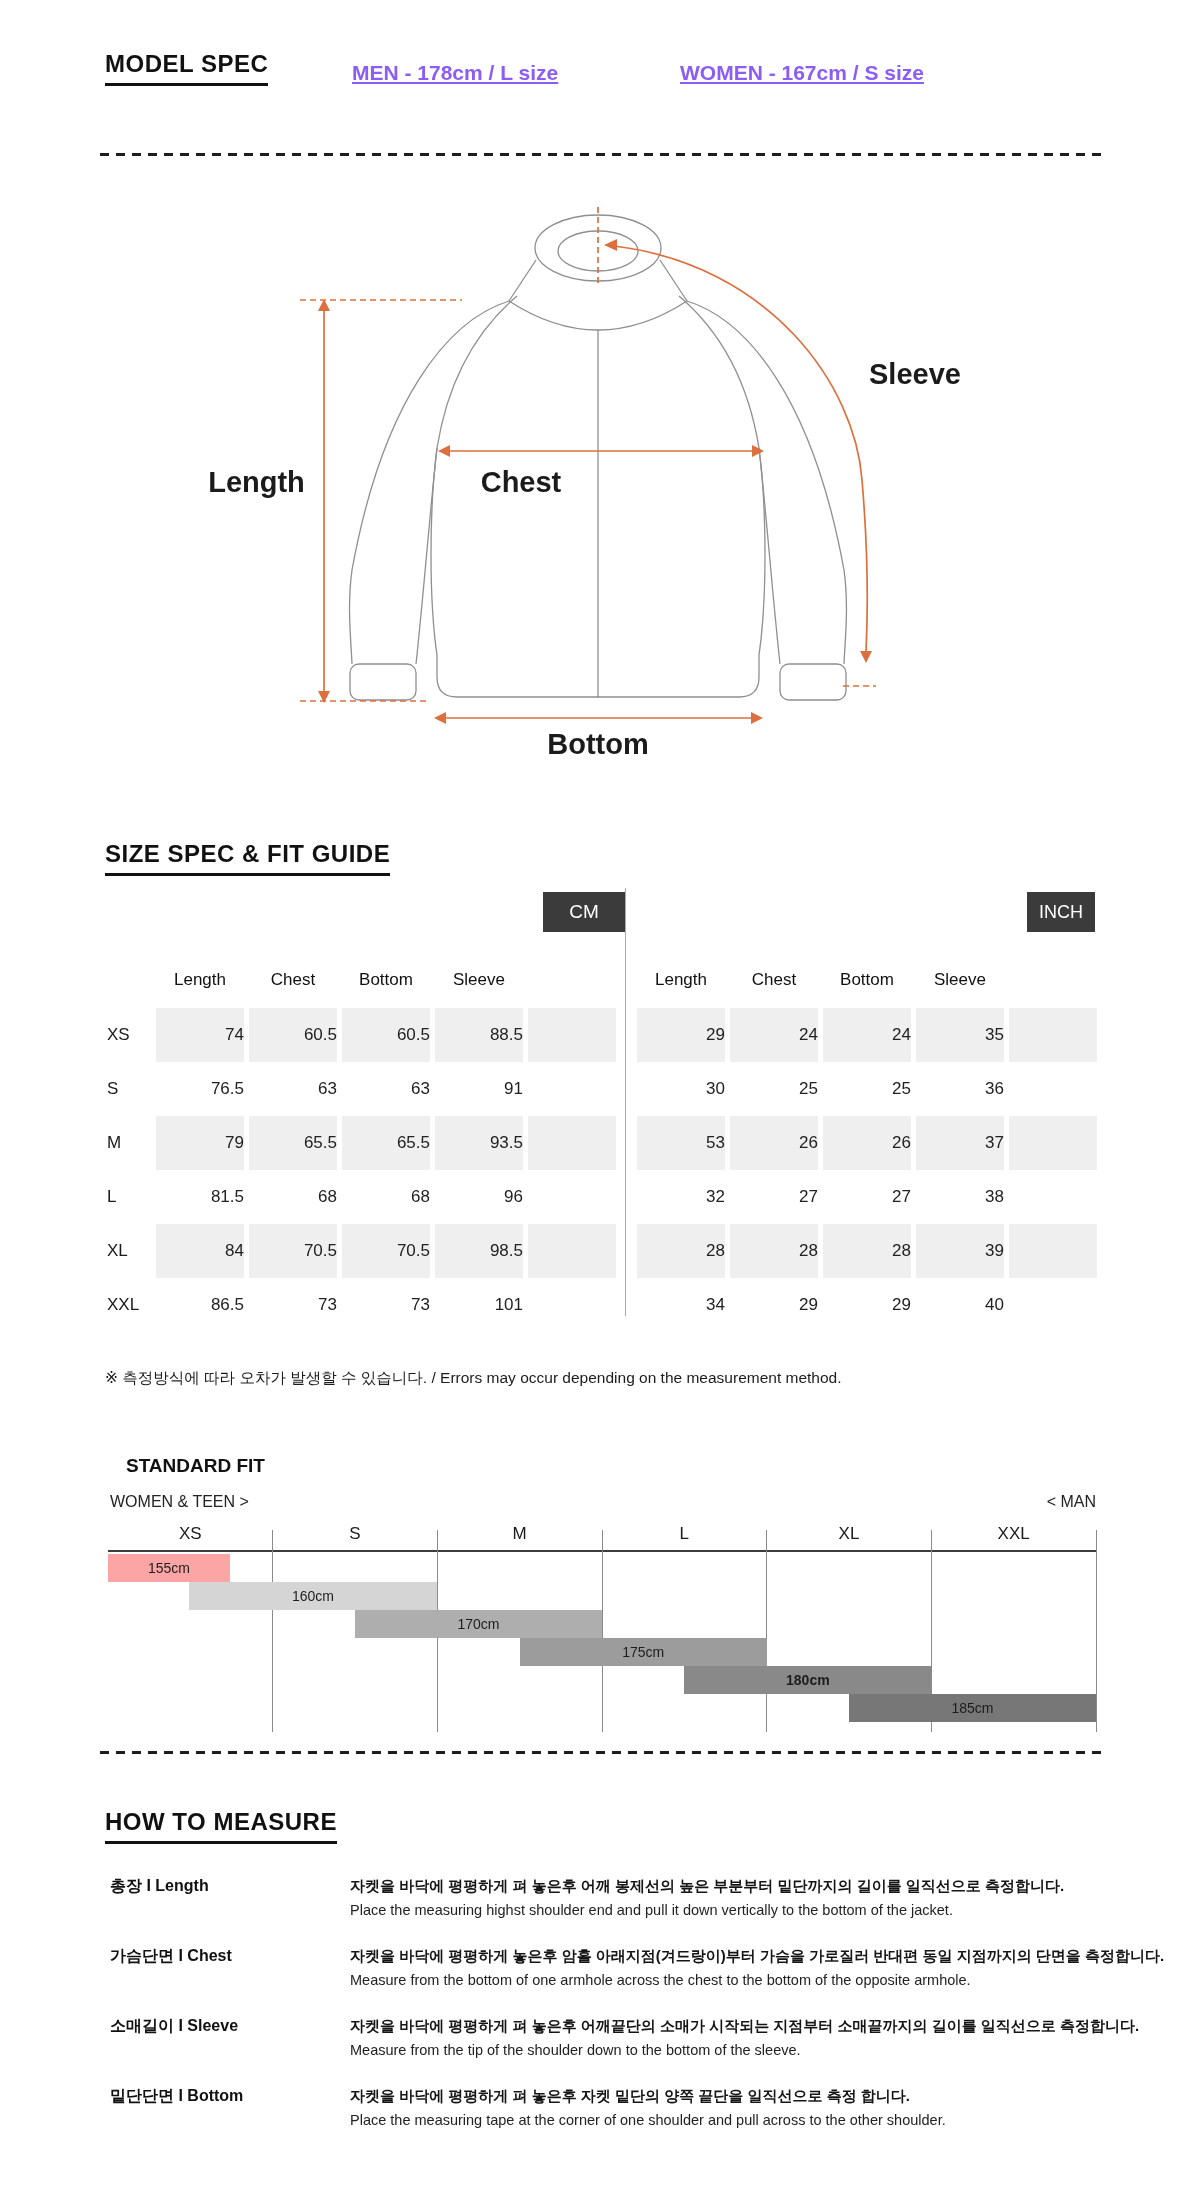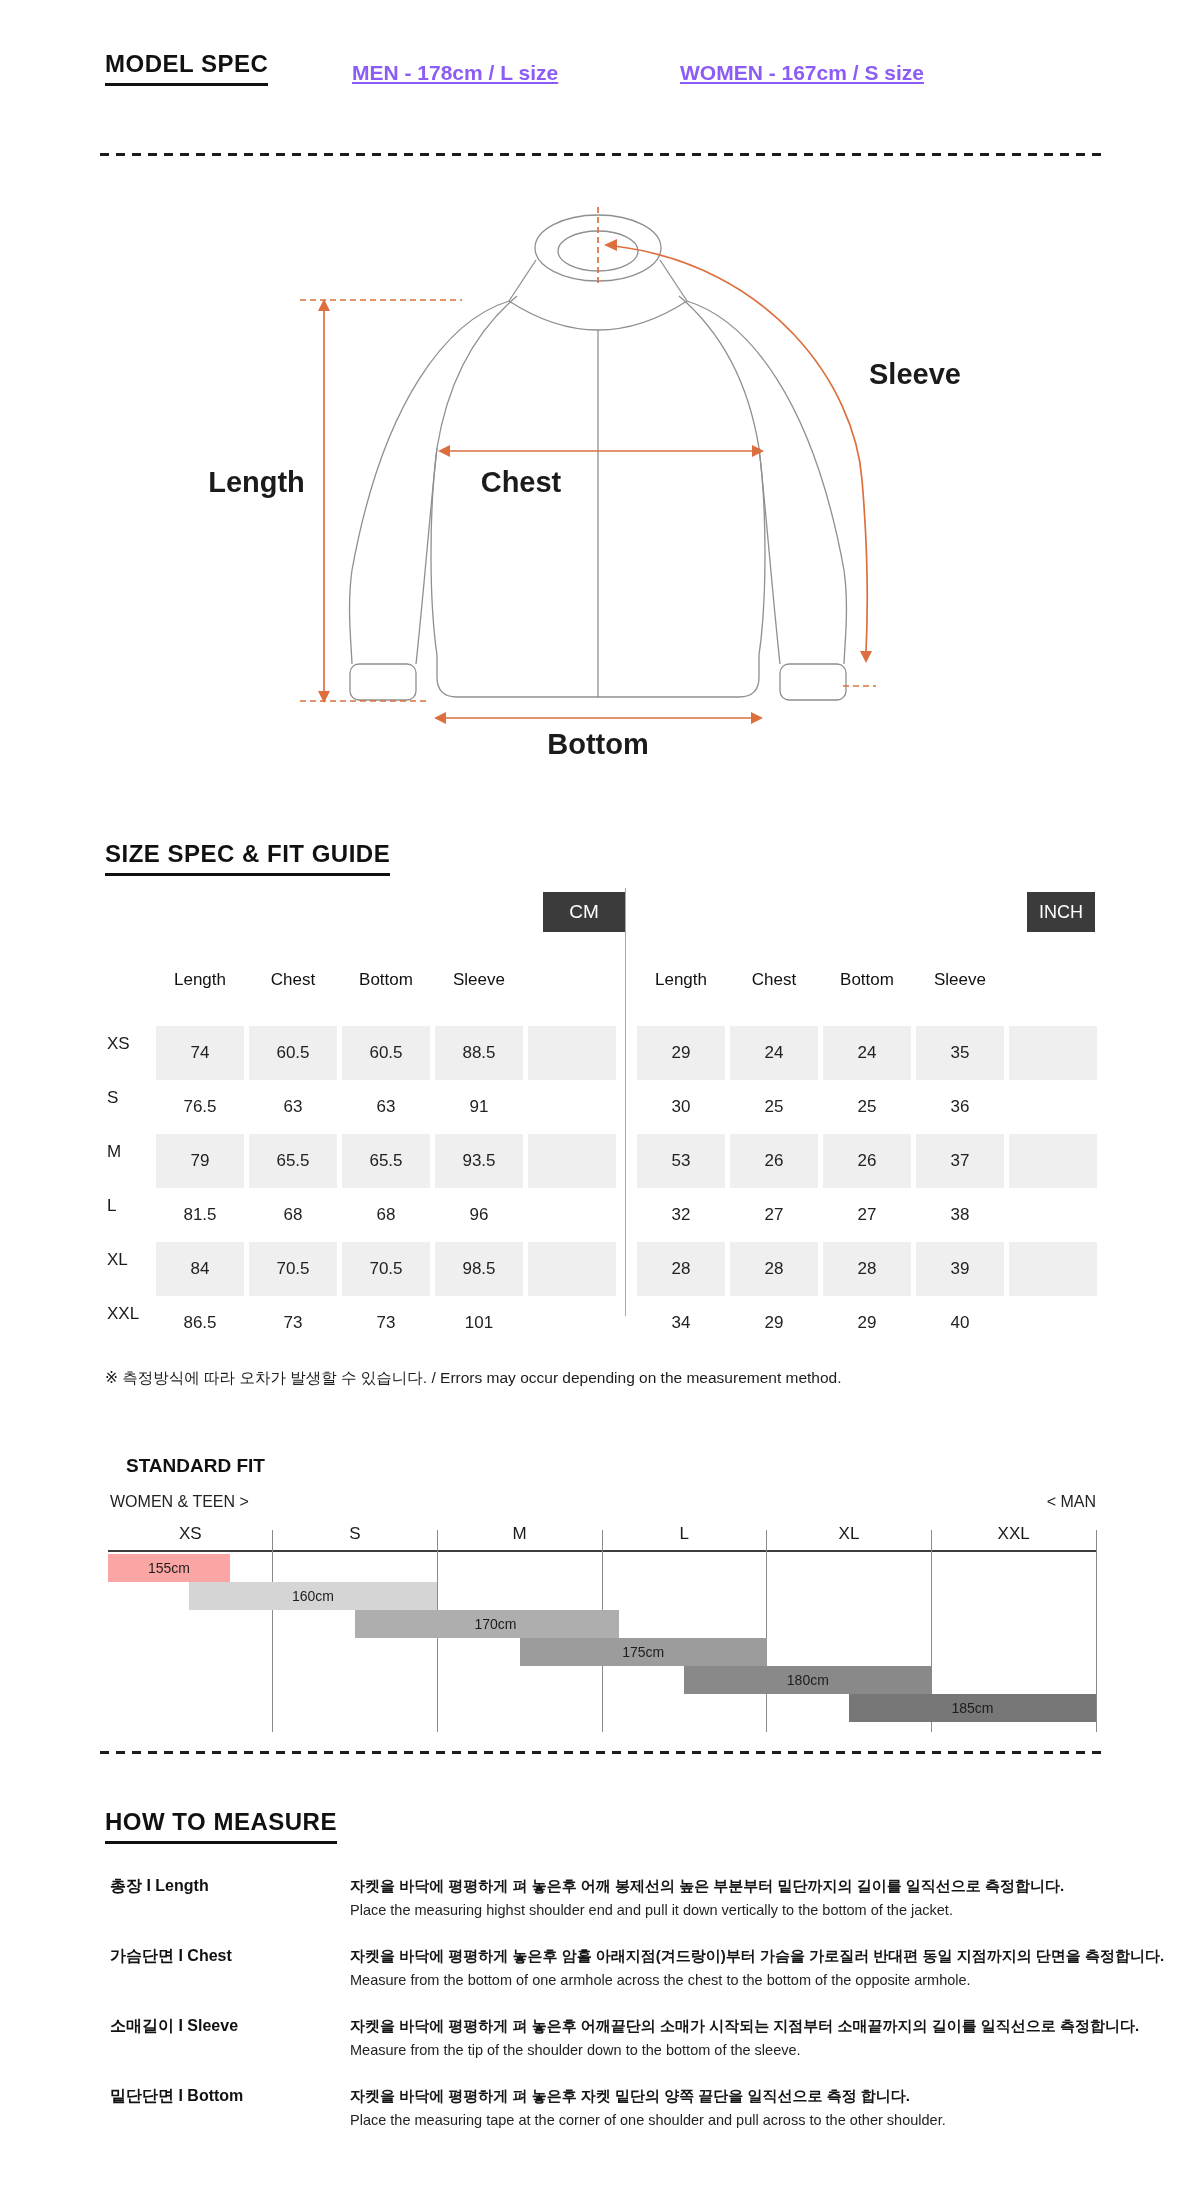--- a/index.html
+++ b/index.html
@@ -28,21 +28,21 @@
   
   .unit-badge { background:#3b3b3b; color:#fff; font-size:19px; font-weight:500;
     display:flex; align-items:center; justify-content:center; }
 
   
   .spec-row { display:grid; column-gap:5px; height:54px; align-items:center; }
   .spec-row.labeled { grid-template-columns:46px repeat(5,88px); }
   .spec-row:not(.labeled) { grid-template-columns:repeat(5,88px); }
   .spec-row.header { height:56px; }
   .hcell { text-align:center; font-size:17px; color:#111; }
-  .cell { text-align:center; font-size:17px; color:#222; height:54px; line-height:54px;margin-top:18px; }
+  .cell { text-align:right; font-size:17px; color:#222; height:54px; line-height:54px; }
   .rowlabel { font-size:17px; color:#1a1a1a; padding-left:2px; }
   .spec-row.shaded .cell { background:#efefef; }
   .table-sep { width:1px; background:#a9a9a9; }
 
   .note-line { font-size:15.5px; color:#1c1c1c; }
 
   
   .sf-title { font-size:19px; font-weight:800; color:#111; }
   .sf-side { font-size:16px; color:#222; }
   #fit-chart { position:absolute; left:108px; top:1522px; width:988px; height:212px; }
@@ -257,23 +257,23 @@
       <div class="fit-size-label" style="left: 658.667px; width: 164.667px;">XL</div>
       <div class="fit-size-label" style="left: 823.333px; width: 164.667px;">XXL</div>
       <div class="fit-vline" style="left: 164.167px;"></div>
       <div class="fit-vline" style="left: 328.833px;"></div>
       <div class="fit-vline" style="left: 493.5px;"></div>
       <div class="fit-vline" style="left: 658.167px;"></div>
       <div class="fit-vline" style="left: 822.833px;"></div>
       <div class="fit-vline" style="left: 987.5px;"></div>
       <div class="fit-bar" style="left: 0px; width: 121.853px; top: 32px; background: #fca5a5;">155cm</div>
       <div class="fit-bar" style="left: 80.6867px; width: 248.647px; top: 60px; background: rgb(213, 213, 213);">160cm</div>
-      <div class="fit-bar" style="left: 247px; width: 247px; top: 88px; background: rgb(174, 174, 174); padding-left: 17px;">170cm</div>
+      <div class="fit-bar" style="left: 247px; width: 247px; top: 88px; background: rgb(174, 174, 174);">170cm</div>
       <div class="fit-bar" style="left: 411.667px; width: 247px; top: 116px; background: rgb(156, 156, 156);">175cm</div>
-      <div class="fit-bar" style="left: 576.333px; width: 247px; top: 144px; background: rgb(137, 137, 137);">180cm</div>
+      <div class="fit-bar" style="left: 576.333px; width: 247px; top: 144px; background: rgb(137, 137, 137); font-weight: bold;">180cm</div>
       <div class="fit-bar" style="left: 741px; width: 247px; top: 172px; background: rgb(119, 119, 119);">185cm</div>
     </div>
 
   <div class="abs dashed-div" style="left:100px; top:1751px; width:1002px;"></div>
 
   <div class="abs" style="left:105px; top:1808px;">
     <span class="h-big">HOW TO MEASURE</span>
   </div>
   <div id="measure-rows" class="abs" style="left:110px; top:1876px; width:1090px; height:300px;">
       <div class="measure-row" style="top: 0px;">

